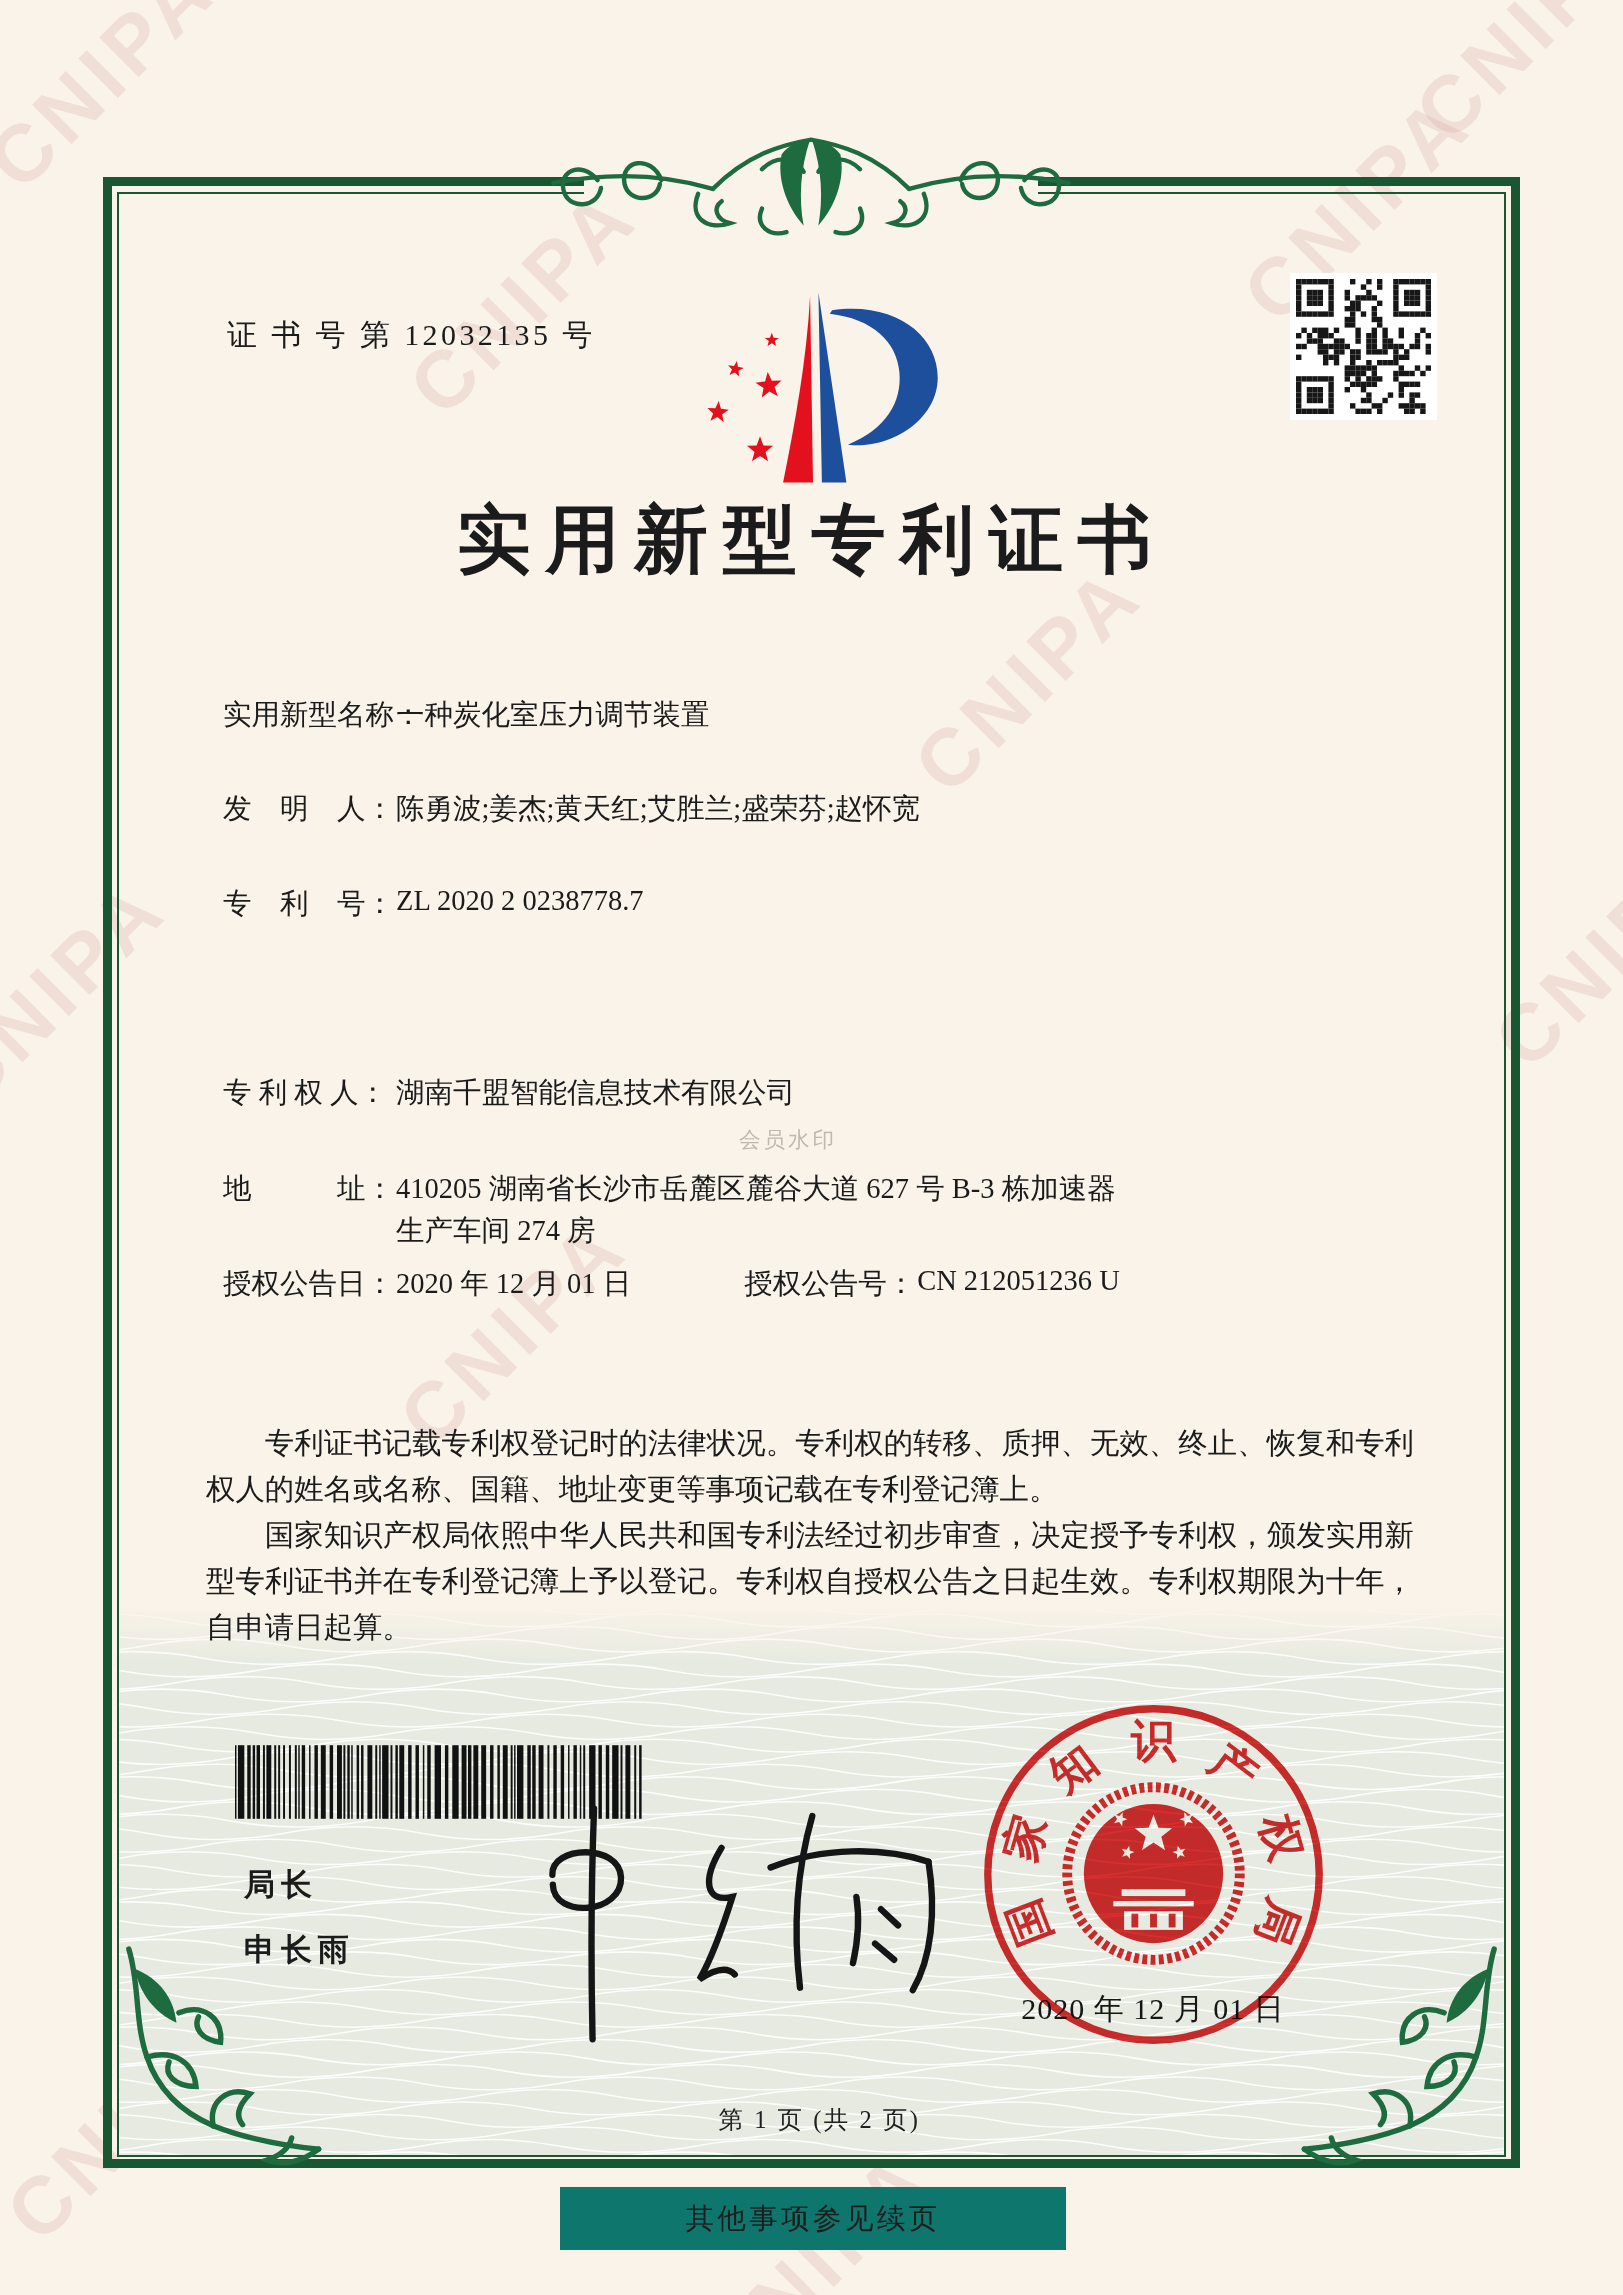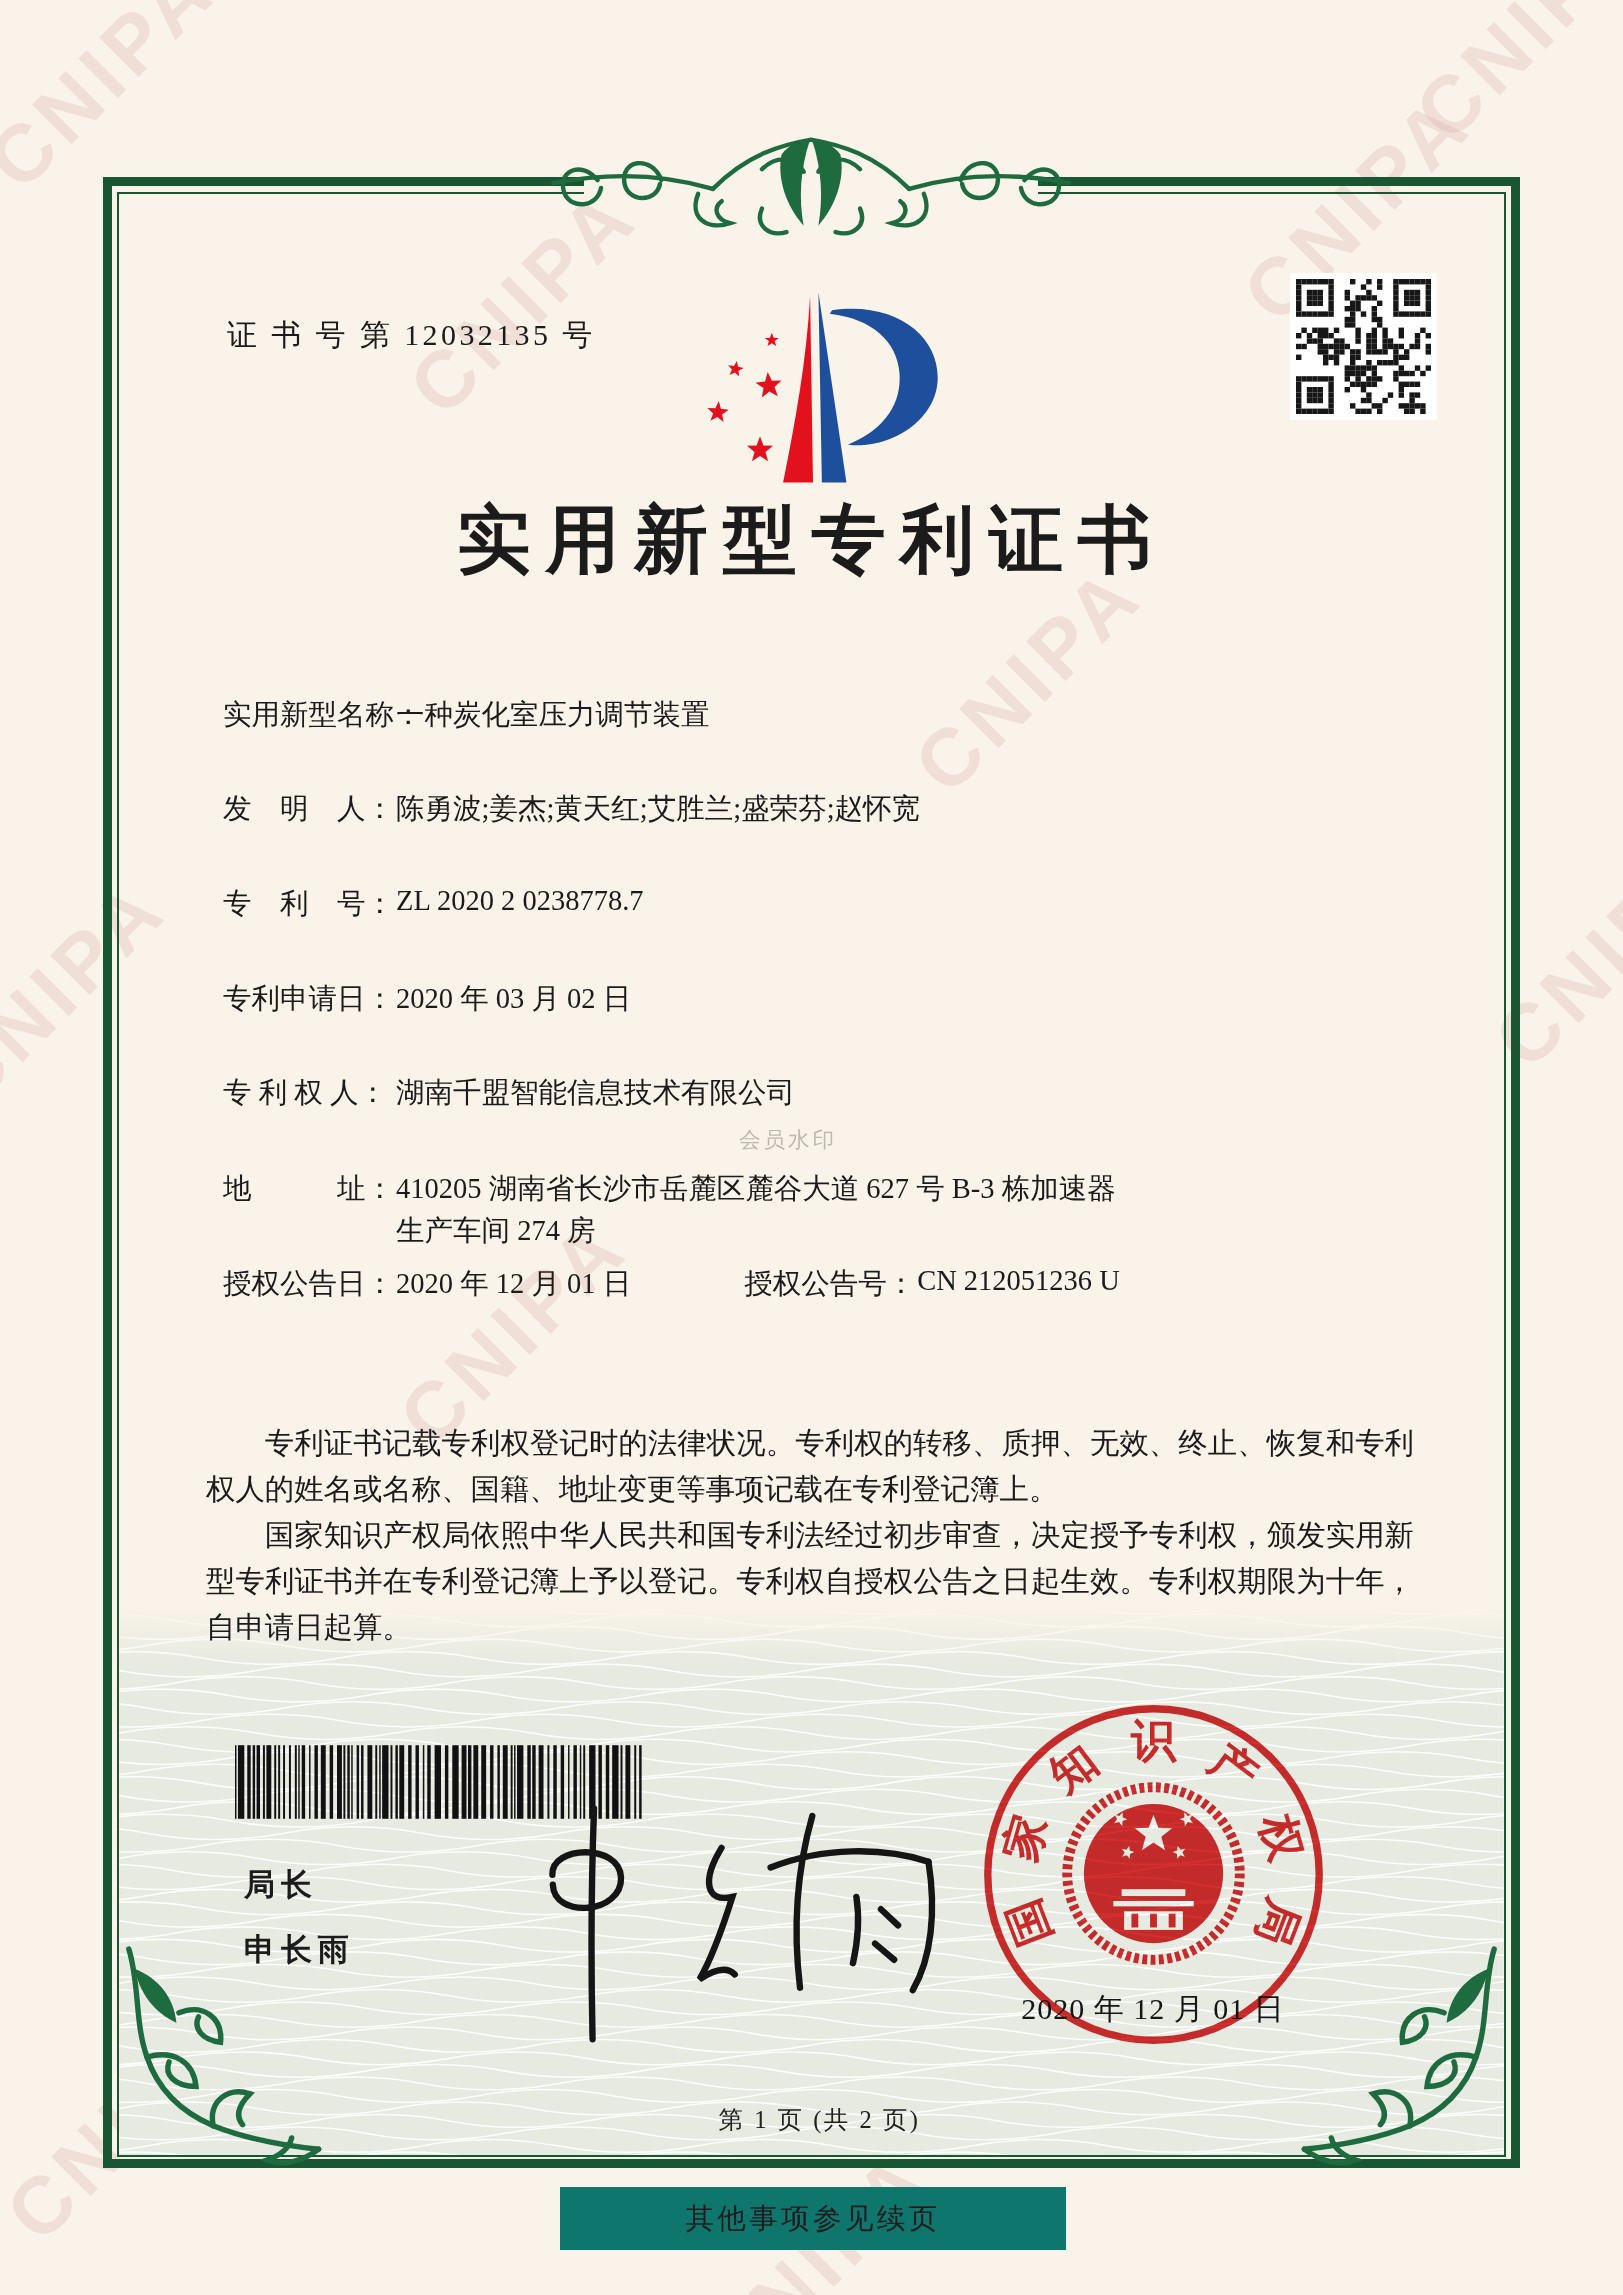--- a/index.html
+++ b/index.html
@@ -478,24 +478,20 @@
     <span class="val">一种炭化室压力调节装置</span>
   </div>
   <div class="row" style="top:790px">
     <span class="lbl">发　明　人：</span>
     <span class="val">陈勇波;姜杰;黄天红;艾胜兰;盛荣芬;赵怀宽</span>
   </div>
   <div class="row" style="top:885px">
     <span class="lbl">专　利　号：</span>
     <span class="val">ZL 2020 2 0238778.7</span>
   </div>
-  <div class="row" style="top:980px">
-    <span class="lbl">专利申请日：</span>
-    <span class="val">2020 年 03 月 02 日</span>
-  </div>
   <div class="row" style="top:1074px">
     <span class="lbl">专 利 权 人：</span>
     <span class="val">湖南千盟智能信息技术有限公司</span>
   </div>
   <div class="row" style="top:1170px">
     <span class="lbl">地　　　址：</span>
     <span class="val">410205 湖南省长沙市岳麓区麓谷大道 627 号 B-3 栋加速器</span>
   </div>
   <div class="addr2" style="top:1212px">生产车间 274 房</div>
   <div class="row" style="top:1265px">

